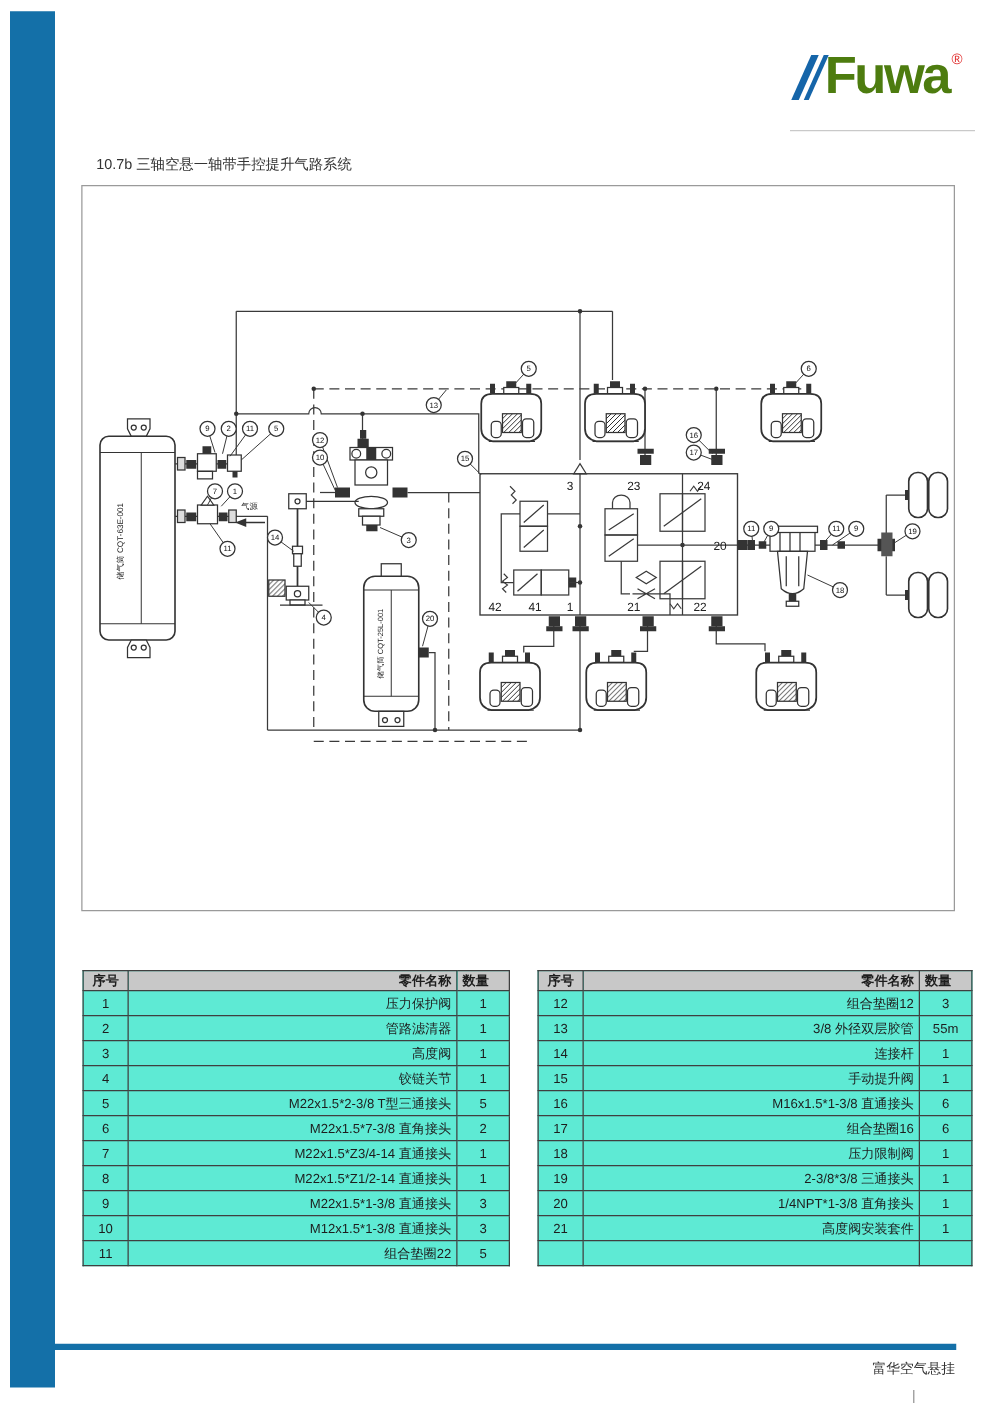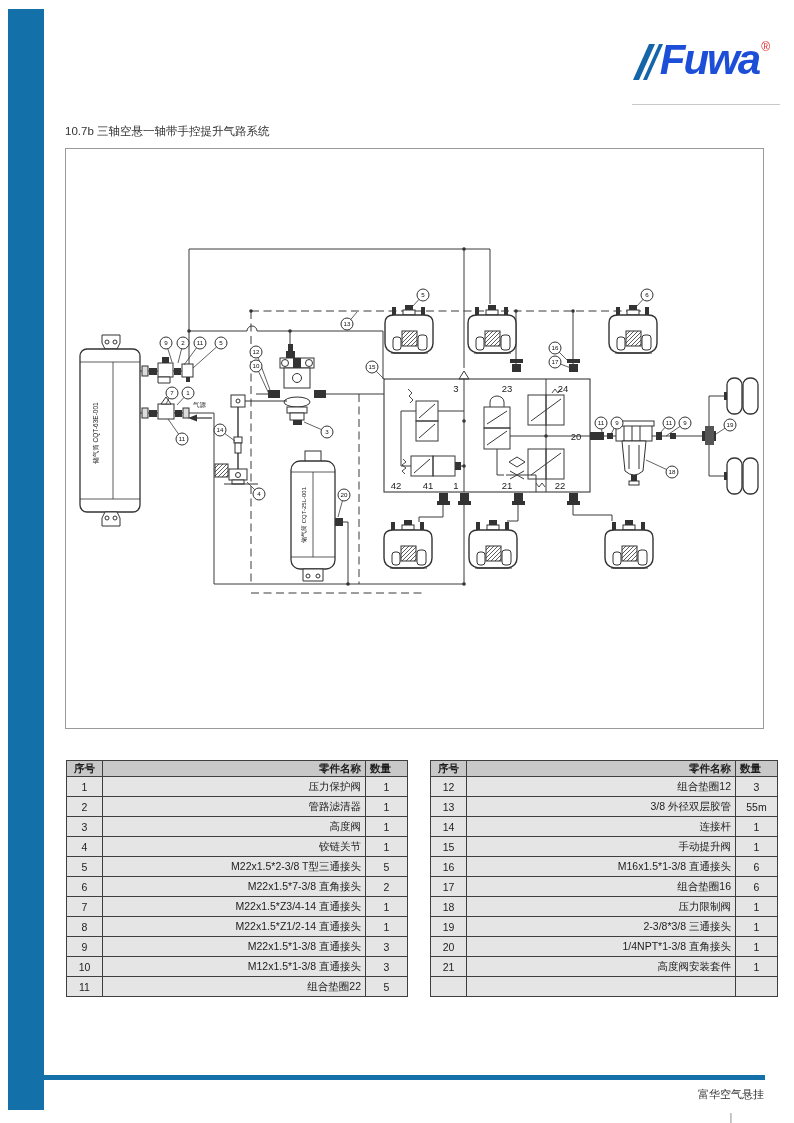--- a/index.html
+++ b/index.html
@@ -2,26 +2,26 @@
 <html><head>
 <meta charset="utf-8">
 <style>
   html,body{margin:0;padding:0;background:#fff;}
   .page{position:relative;width:794px;height:1123px;background:#ffffff;
         font-family:"Liberation Sans","DejaVu Sans",sans-serif;overflow:hidden;}
   .accent-bar{position:absolute;left:8px;top:9px;width:36px;height:1101px;background:#1470a8;}
   .logo{position:absolute;top:38px;right:24px;display:flex;align-items:flex-start;}
   .logo .slash{display:inline-block;width:6px;height:36px;background:#1565a9;transform:skewX(-24deg);margin-right:4px;margin-top:6px;}
   .logo .slash.s2{width:4px;margin-right:5px;}
-  .logo .word{font-size:42px;line-height:44px;font-weight:bold;font-style:italic;color:#1d4ed8;letter-spacing:-2px;}
+  .logo .word{font-size:42px;line-height:44px;font-weight:bold;color:#4d7c0f;letter-spacing:-2px;}
   .logo .reg{font-size:12px;color:#e02828;margin-left:2px;margin-top:2px;}
   .logo-rule{position:absolute;left:632px;top:104px;width:148px;height:1px;background:#c9c9c9;}
-  .doc-title{position:absolute;left:65px;top:124px;font-size:11.5px;color:#333;}
+  .doc-title{position:absolute;left:77px;top:124px;font-size:11.5px;color:#333;}
   .diagram-frame{position:absolute;left:65px;top:148px;width:699px;height:581px;border:1px solid #9a9a9a;box-sizing:border-box;background:#fff;}
-  table{border-collapse:collapse;table-layout:fixed;background:#e5e5e5;}
+  table{border-collapse:collapse;table-layout:fixed;background:#5eead4;margin-top:16px;}
   th,td{border:1px solid #3f3f3f;font-size:10.5px;color:#1d1d1d;padding:0 4px;height:19px;
         overflow:hidden;white-space:nowrap;font-weight:normal;}
   thead th{background:#c8c8c8;height:15px;font-weight:bold;}
   .t-left{position:absolute;left:66px;top:760px;width:342px;}
   .t-right{position:absolute;left:430px;top:760px;width:348px;}
   .col-no{width:36px;text-align:center;}
   .col-name{text-align:right;}
   .col-qty{width:42px;text-align:left;}
   td:first-child,td:last-child{text-align:center;}
   td:nth-child(2){text-align:right;}

